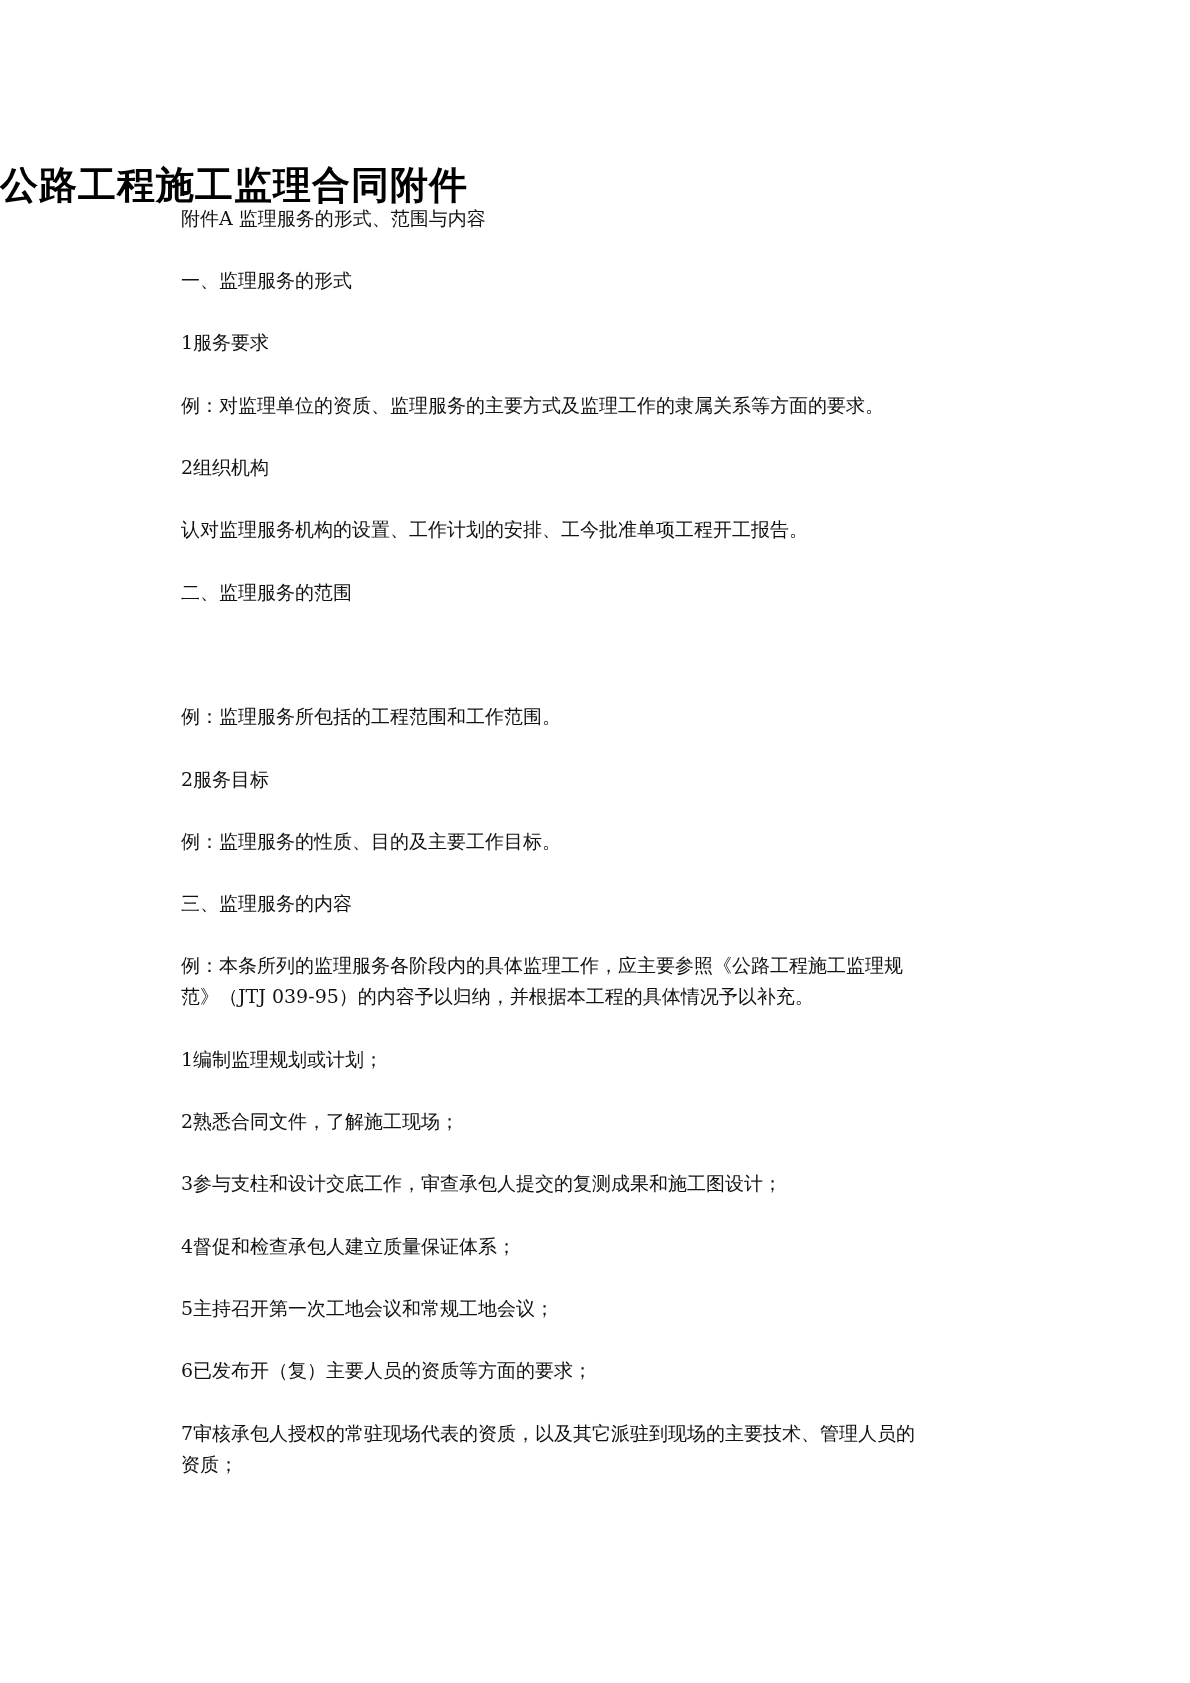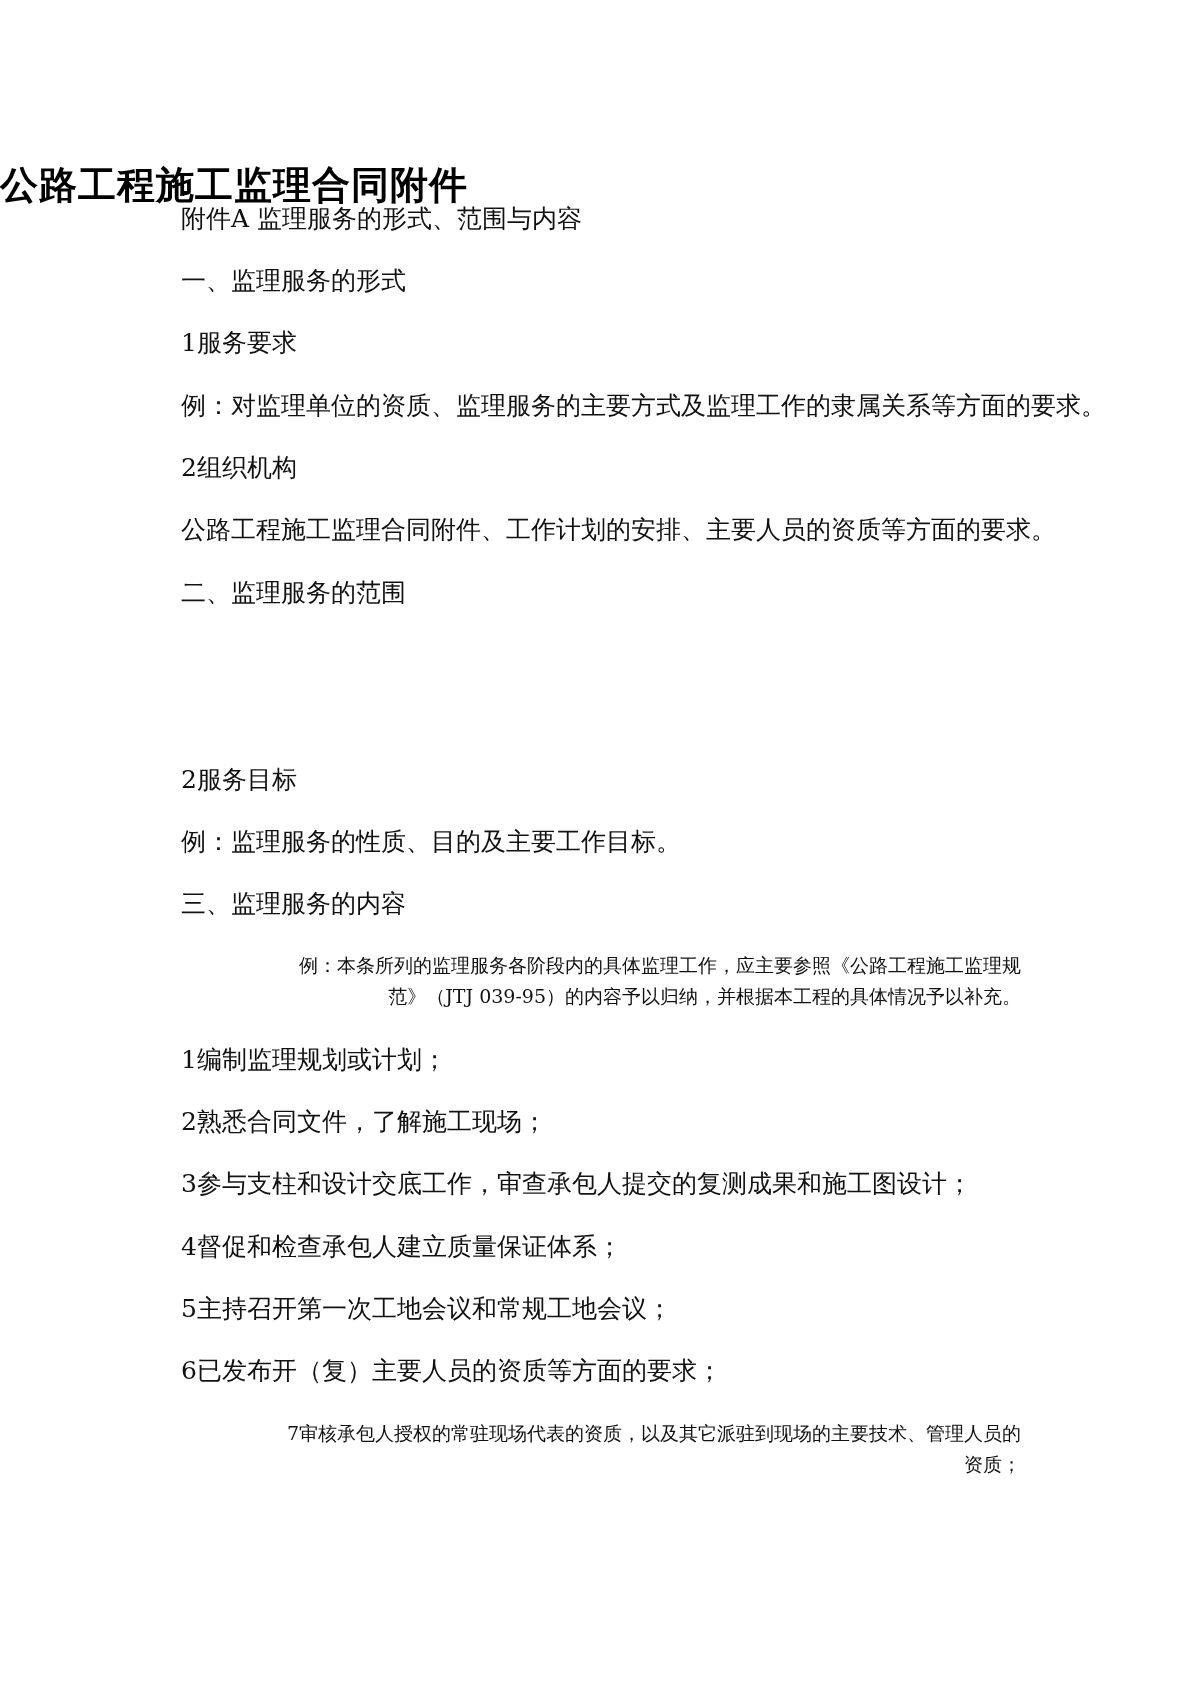--- a/index.html
+++ b/index.html
@@ -2,38 +2,39 @@
 <html><head>
 <meta charset="utf-8">
 <style>
   html, body { margin: 0; padding: 0; background: #ffffff; }
   body { width: 1190px; height: 1683px; position: relative; overflow: hidden;
          font-family: "DejaVu Serif", "Liberation Serif", serif; color: #111; }
   .page { position: absolute; left: 0; top: 0; width: 1190px; height: 1683px; }
   .title { position: absolute; left: 0; width: 1190px; top: 162px; text-align: left;
            font-family: "DejaVu Sans", "Liberation Sans", sans-serif; font-weight: bold;
            font-size: 38px; line-height: 46px; color: #000; letter-spacing: 1px; }
-  .line { position: absolute; left: 181px; width: 840px; font-size: 25px; line-height: 31px;
+  .line { position: absolute; left: 181px; width: 840px; font-size: 19px; line-height: 31px;
           white-space: nowrap; color: #111; }
   .para2 { position: absolute; left: 181px; width: 840px; font-size: 19px; line-height: 31px; color: #111; }
-  .para2 span { display: block; white-space: nowrap; text-align: right; }
+  .para2 span { display: block; white-space: nowrap; }
 </style>
 </head>
 <body>
 
 <div class="page">
   <div class="title">公路工程施工监理合同附件</div>
 
   <div class="line" style="top:203px">附件A 监理服务的形式、范围与内容</div>
   <div class="line" style="top:265px">一、监理服务的形式</div>
   <div class="line" style="top:327px">1服务要求</div>
   <div class="line" style="top:390px">例：对监理单位的资质、监理服务的主要方式及监理工作的隶属关系等方面的要求。</div>
   <div class="line" style="top:452px">2组织机构</div>
-  <div class="line" style="top:514px">公路工程施工监理合同附件、工作计划的安排、主要人员的资质等方面的要求。</div>
+  <div class="line" style="top:514px">认对监理服务机构的设置、工作计划的安排、工今批准单项工程开工报告。</div>
   <div class="line" style="top:577px">二、监理服务的范围</div>
+  <div class="line" style="top:701px">例：监理服务所包括的工程范围和工作范围。</div>
   <div class="line" style="top:764px">2服务目标</div>
   <div class="line" style="top:888px">三、监理服务的内容</div>
   <div class="line" style="top:826px">例：监理服务的性质、目的及主要工作目标。</div>
 
   <div class="para2" style="top:950px">
     <span>例：本条所列的监理服务各阶段内的具体监理工作，应主要参照《公路工程施工监理规</span>
     <span>范》（JTJ 039-95）的内容予以归纳，并根据本工程的具体情况予以补充。</span>
   </div>
 
   <div class="line" style="top:1044px">1编制监理规划或计划；</div>

